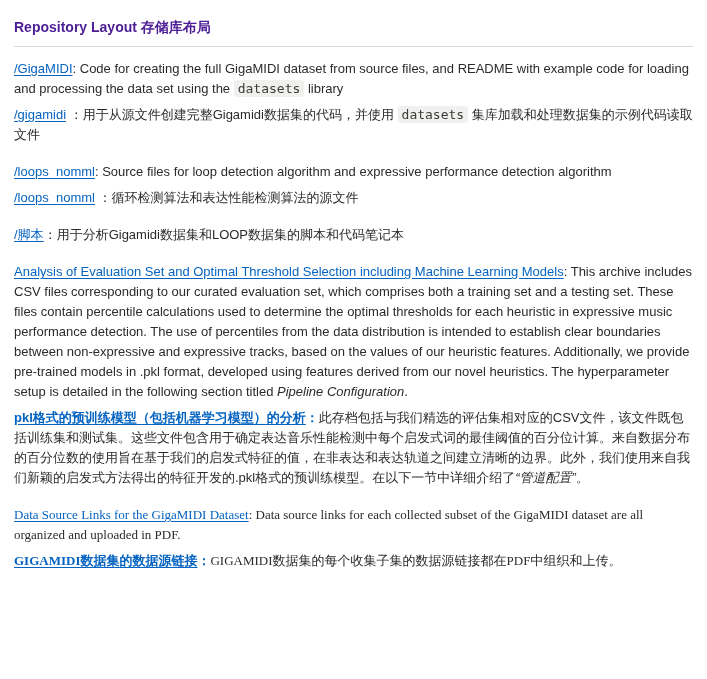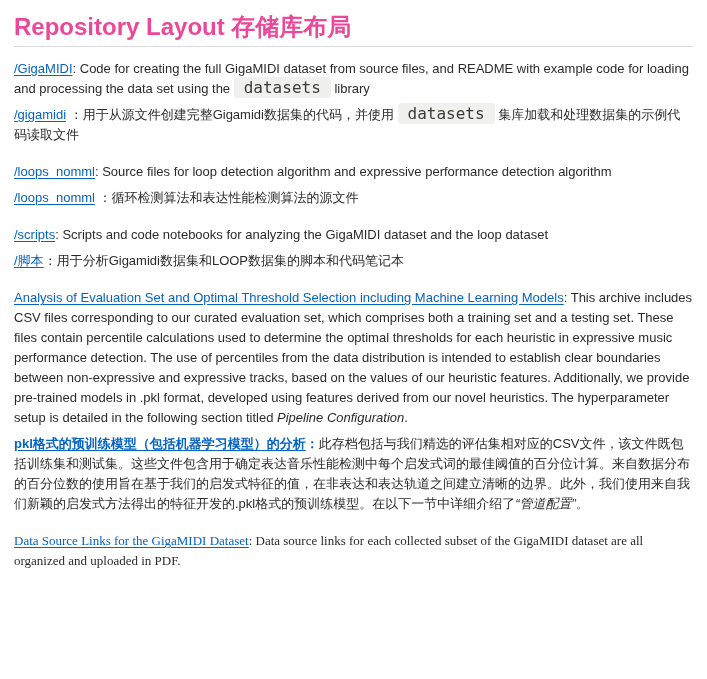--- a/index.html
+++ b/index.html
@@ -8,24 +8,24 @@
     min-height: 679px;
     box-sizing: border-box;
     padding: 14px 14px 10px 14px;
     font-family: "Liberation Sans", "DejaVu Sans", sans-serif;
     font-size: 13px;
     line-height: 20px;
     color: #2b2b2b;
     -webkit-font-smoothing: antialiased;
   }
   .page-title {
-    font-size: 24px;
+    font-size: 14px;
     line-height: 26px;
     font-weight: 700;
-    color: #ec4899;
+    color: #4c1d95;
     margin: 0 0 6px 0;
   }
   .heading-divider {
     border: none;
     border-top: 1px solid #dadada;
     height: 0;
     margin: 0 0 12px 0;
   }
   .group { margin: 0 0 17px 0; }
   .group:last-child { margin-bottom: 0; font-family: Liberation Serif, serif; }
@@ -37,25 +37,25 @@
     text-underline-offset: 2px;
     cursor: pointer;
   }
   a.doc-link.bold { font-weight: 700; }
   .accent-colon {
     color: var(--link-color, #0563C1);
     font-weight: 700;
   }
   code.inline-code {
     font-family: "DejaVu Sans Mono", "Liberation Mono", monospace;
-    font-size: 16px;
+    font-size: 13px;
     line-height: 14px;
     background: var(--code-bg, #f0f0ee);
     color: #3c3c3c;
-    padding: 1px 10px;
+    padding: 1px 4px;
     border-radius: 3px;
     white-space: nowrap;
   }
   em { font-style: italic; }
 </style>
 </head>
 <body>
 
 <h1 class="page-title">Repository Layout 存储库布局</h1>
 <hr class="heading-divider">
@@ -63,23 +63,23 @@
 <div id="doc-body">
     <div class="group">
       <p><a href="#" class="doc-link">/GigaMIDI</a><span>: Code for creating the full GigaMIDI dataset from source files, and README with example code for loading and processing the data set using the </span><code class="inline-code">datasets</code><span> library</span></p>
       <p><a href="#" class="doc-link">/gigamidi</a><span> ：用于从源文件创建完整Gigamidi数据集的代码，并使用 </span><code class="inline-code">datasets</code><span> 集库加载和处理数据集的示例代码读取文件</span></p>
     </div>
     <div class="group">
       <p><a href="#" class="doc-link">/loops_nomml</a><span>: Source files for loop detection algorithm and expressive performance detection algorithm</span></p>
       <p><a href="#" class="doc-link">/loops_nomml</a><span> ：循环检测算法和表达性能检测算法的源文件</span></p>
     </div>
     <div class="group">
-      <p><a href="#" class="doc-link">/scripts</a><span>: Scripts and code notebooks for analyzing the GigaMIDI dataset and the loop dataset</span></p>
       <p><a href="#" class="doc-link">/脚本</a><span>：用于分析Gigamidi数据集和LOOP数据集的脚本和代码笔记本</span></p>
     </div>
     <div class="group">
       <p><a href="#" class="doc-link">Analysis of Evaluation Set and Optimal Threshold Selection including Machine Learning Models</a><span>: This archive includes CSV files corresponding to our curated evaluation set, which comprises both a training set and a testing set. These files contain percentile calculations used to determine the optimal thresholds for each heuristic in expressive music performance detection. The use of percentiles from the data distribution is intended to establish clear boundaries between non-expressive and expressive tracks, based on the values of our heuristic features. Additionally, we provide pre-trained models in .pkl format, developed using features derived from our novel heuristics. The hyperparameter setup is detailed in the following section titled </span><em>Pipeline Configuration</em><span>.</span></p>
       <p><a href="#" class="doc-link bold">pkl格式的预训练模型（包括机器学习模型）的分析</a><span class="accent-colon">：</span><span>此存档包括与我们精选的评估集相对应的CSV文件，该文件既包括训练集和测试集。这些文件包含用于确定表达音乐性能检测中每个启发式词的最佳阈值的百分位计算。来自数据分布的百分位数的使用旨在基于我们的启发式特征的值，在非表达和表达轨道之间建立清晰的边界。此外，我们使用来自我们新颖的启发式方法得出的特征开发的.pkl格式的预训练模型。在以下一节中详细介绍了</span><em>“管道配置”</em><span>。</span></p>
     </div>
     <div class="group">
       <p><a href="#" class="doc-link">Data Source Links for the GigaMIDI Dataset</a><span>: Data source links for each collected subset of the GigaMIDI dataset are all organized and uploaded in PDF.</span></p>
+      <p><a href="#" class="doc-link bold">GIGAMIDI数据集的数据源链接</a><span class="accent-colon">：</span><span>GIGAMIDI数据集的每个收集子集的数据源链接都在PDF中组织和上传。</span></p>
     </div>
   </div>
 
 </body></html>

